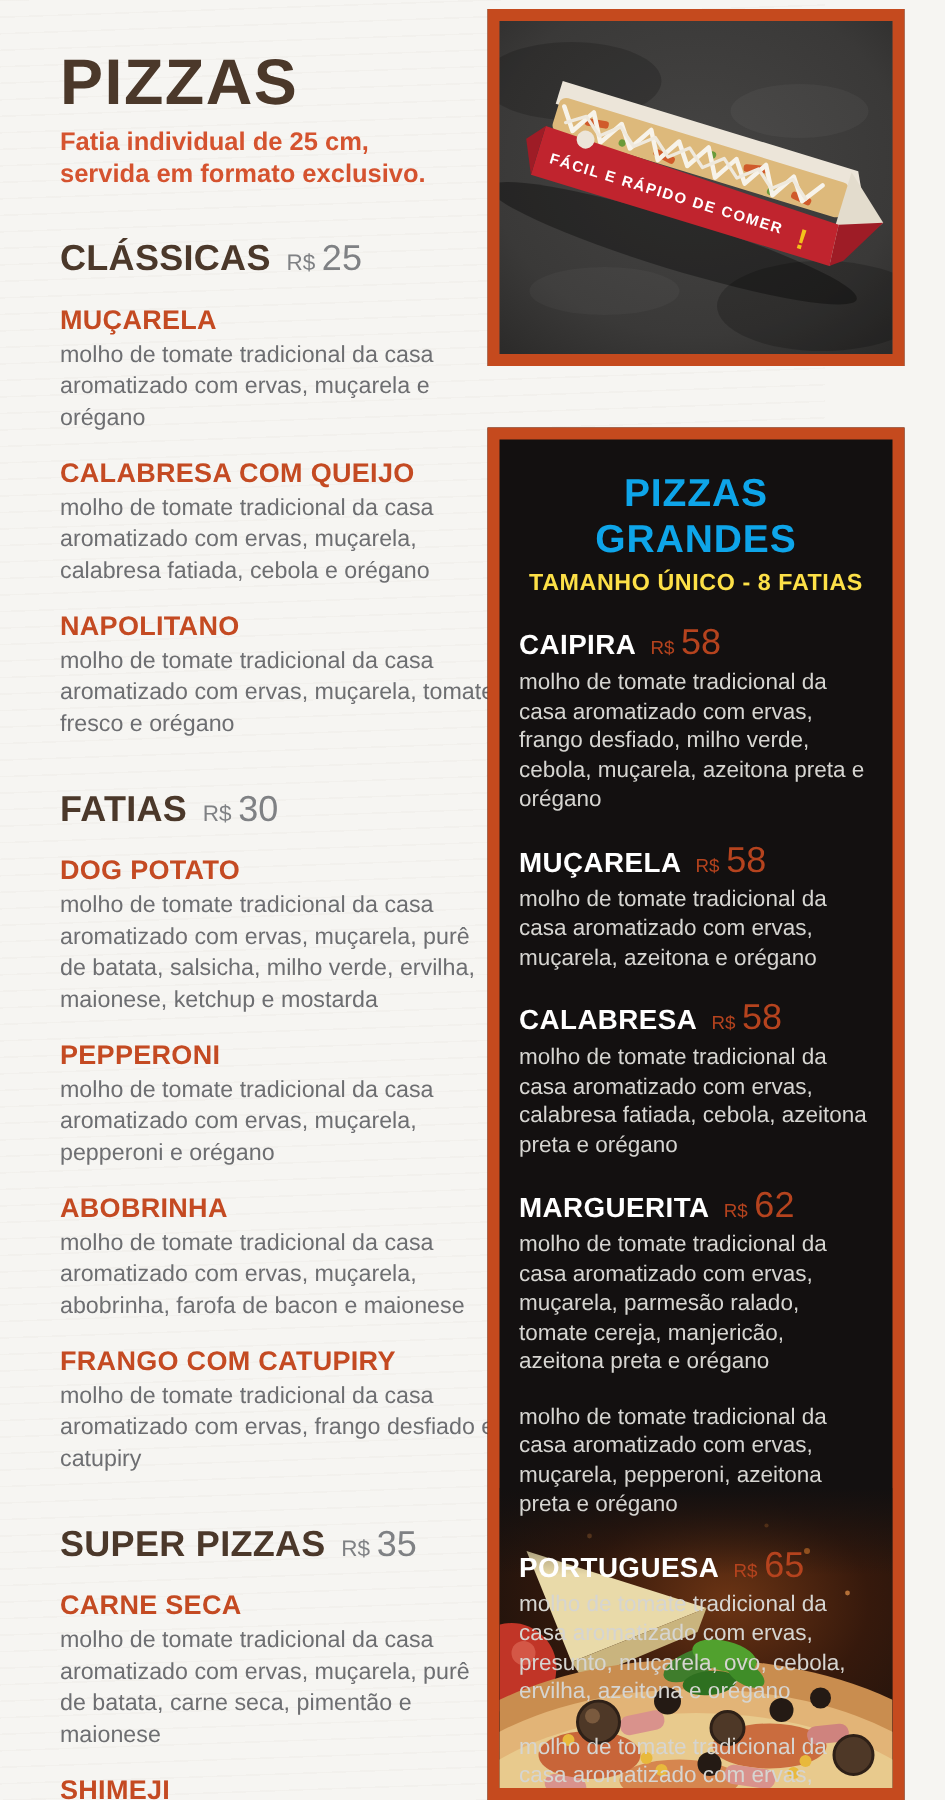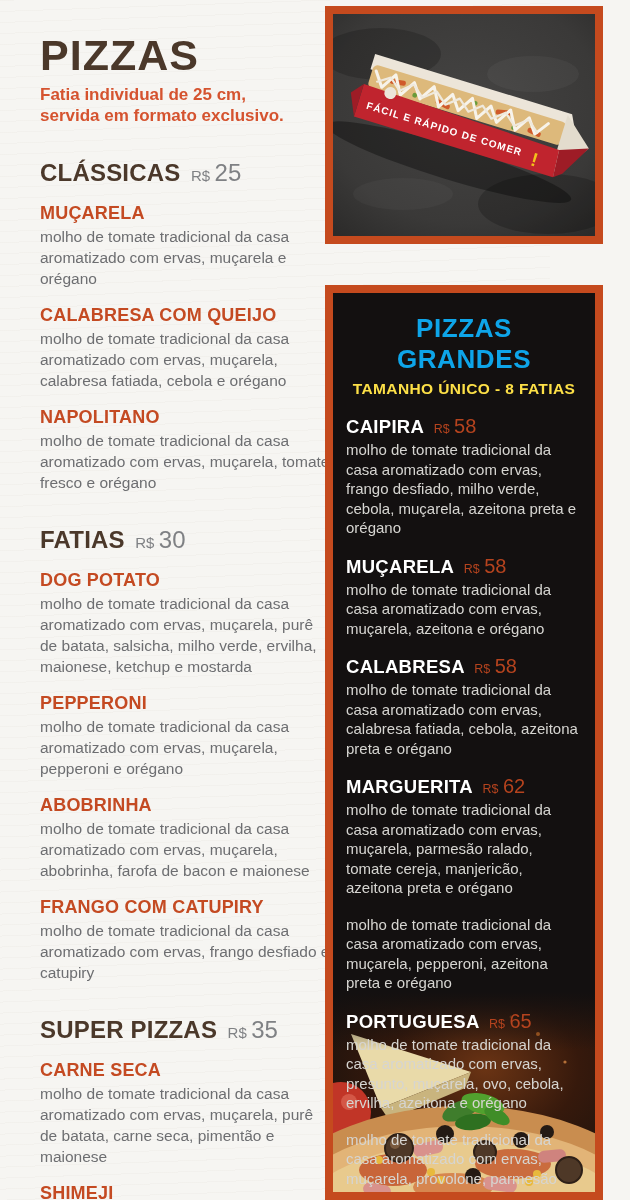--- a/index.html
+++ b/index.html
@@ -51,21 +51,21 @@
   }
   .g-sub{
     margin-top:5px;text-align:center;color:#fde047;
     font-size:15.5px;font-weight:bold;letter-spacing:0.4px;
   }
   .g-item{margin-top:17px;}
   .g-head{white-space:nowrap;}
   .g-name{font-size:18.5px;font-weight:bold;color:#ffffff;letter-spacing:0.3px;}
   .g-price{color:#b5431e;margin-left:5px;}
   .g-price .rs{font-size:12.5px;}
-  .g-price .num{font-size:20px;}
+  .g-price .num{font-size:24px;}
   .g-desc{margin-top:2px;font-size:15px;line-height:19.5px;color:#d6d5d1;}
   .panel-photo{
     position:absolute;left:0;right:0;bottom:0;height:200px;z-index:1;
   }
   .panel-photo svg{display:block;}
 </style>
 </head>
 <body>
 
 <div class="page">

